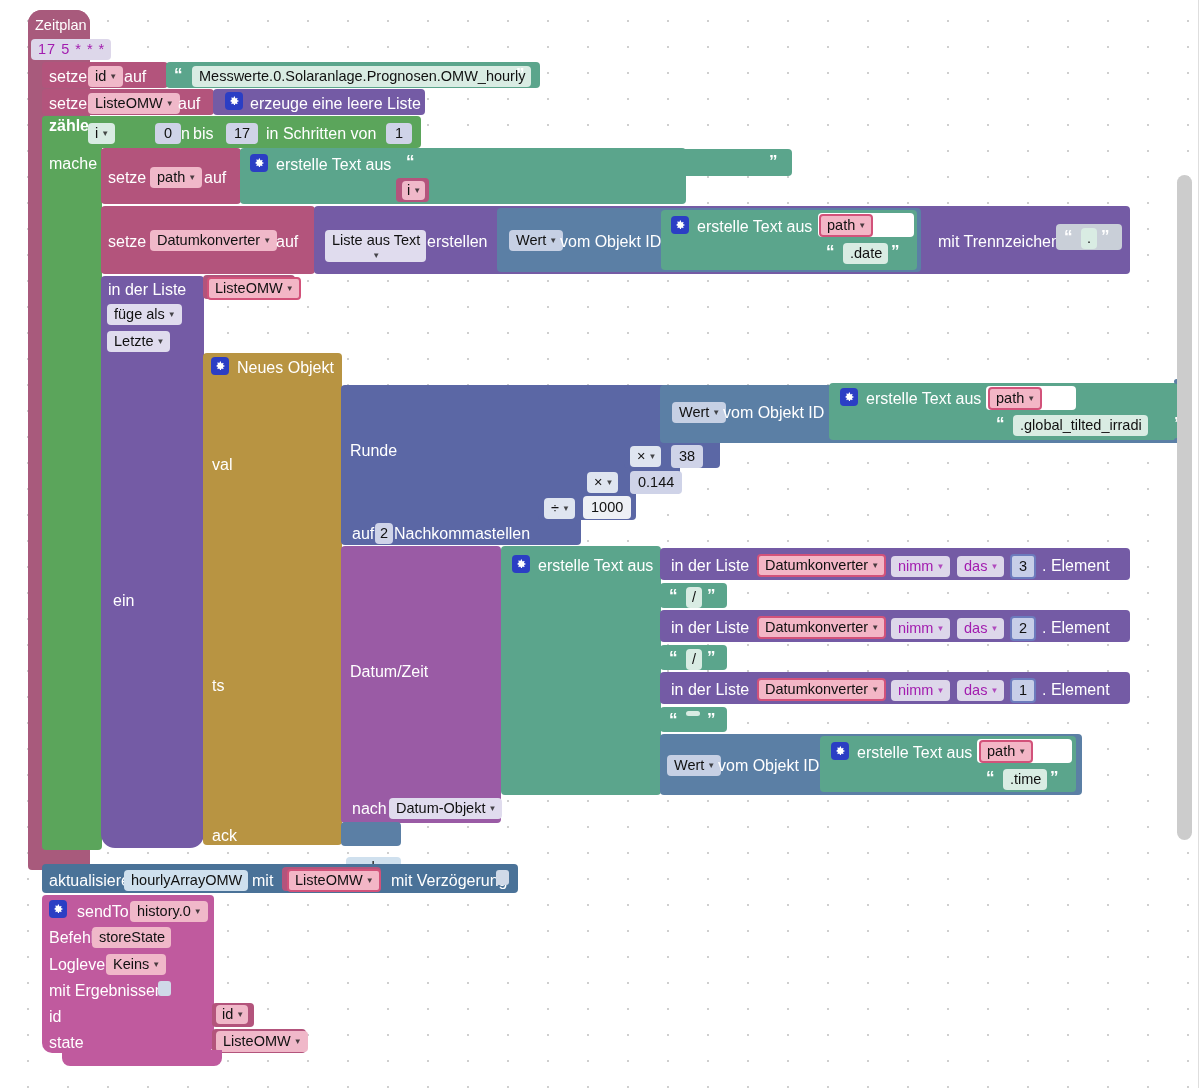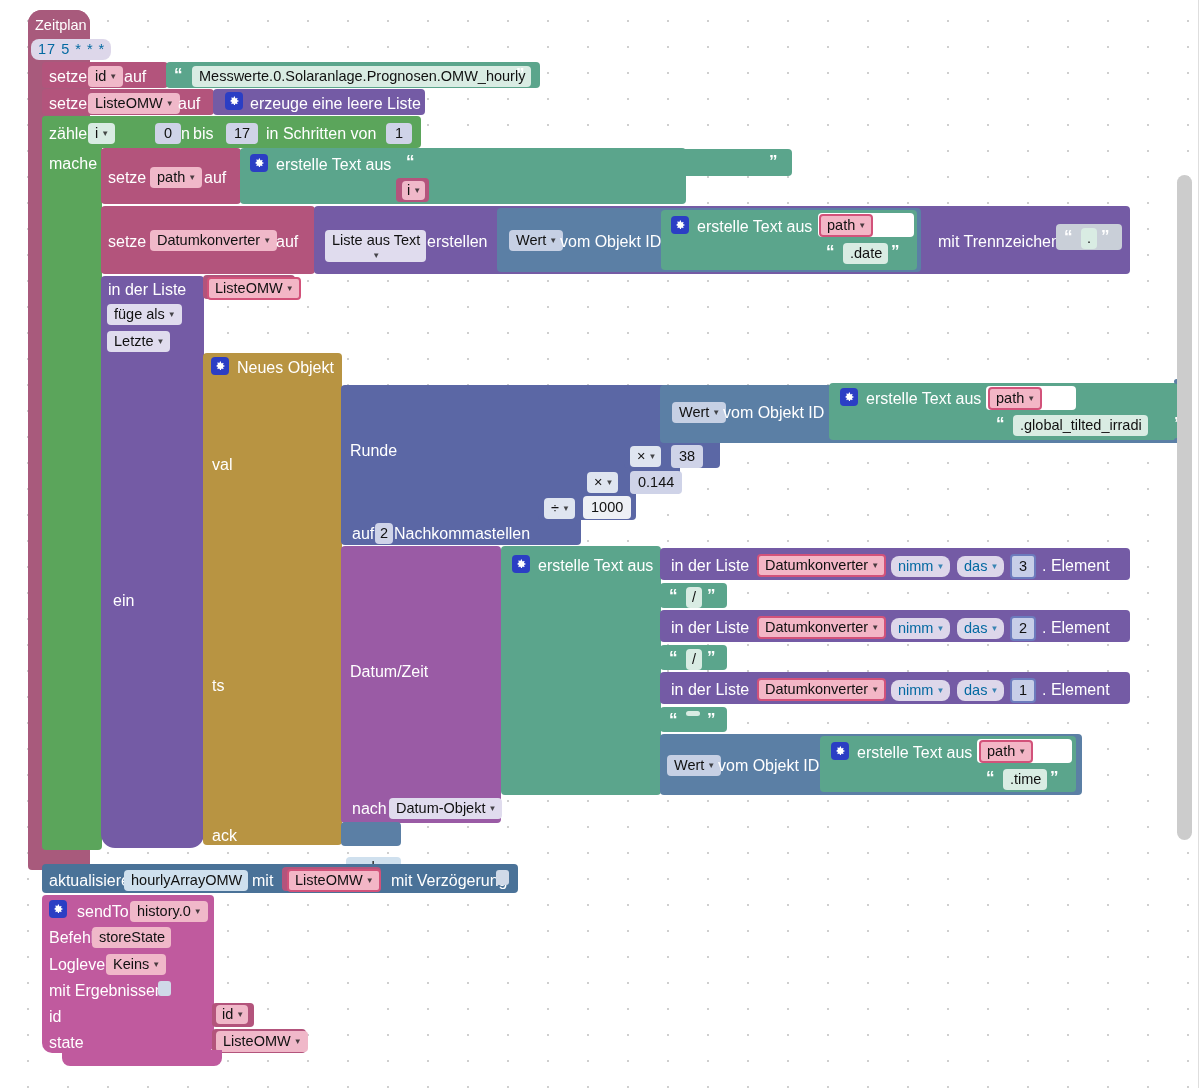--- a/index.html
+++ b/index.html
@@ -42,21 +42,21 @@
     padding: 2px 6px 3px 7px;
     border-radius: 4px;
     font-size: 14.5px;
     color: #1a1a1a;
     white-space: nowrap;
   }
   .field .car { font-size: 8px; line-height:1; opacity:.75; transform: translateY(1px); }
 
   .f-var     { background:#f0b8c9; color:#111; }
   .f-varhl   { background:#f3b6c6; color:#111; border:2px solid #d2527a; padding:1px 5px 2px 6px;}
-  .f-light   { background:#ddd7ea; color:#0369a1;border-radius:8px; }
+  .f-light   { background:#ddd7ea; color:#a21caf; }
   .f-num     { background:#cfd3e8; color:#111; }
   .f-numsel  { background:#c7cee8; color:#111; border:2px solid #6c7bbd; padding:1px 5px 2px 6px;}
   .f-text    { background:#d9ece3; color:#111; }
   .f-greytxt { background:#c6d0e4; color:#111; }
   .f-white   { background:#ffffff; color:#111; min-width:40px; }
   .f-pale    { background:#dfe5f0; color:#111; }
   .f-blue    { background:#cfe0ee; color:#111; }
   .f-drop    { background:#e0dcee; color:#111; }
 
   
@@ -116,21 +116,21 @@
   <div class="blk" style="left:213px; top:89px; width:212px; height:26px; background:#745ba5;"></div>
   <div class="gear" style="position:absolute; left:225px; top:92px;">
     <svg viewBox="0 0 24 24" fill="#ffffff">
         <path d="M12 8a4 4 0 100 8 4 4 0 000-8zm0 6.2A2.2 2.2 0 1114.2 12 2.2 2.2 0 0112 14.2zM21 13v-2l-2.3-.4a6.9 6.9 0 00-.7-1.7l1.3-1.9-1.4-1.4-1.9 1.3a6.9 6.9 0 00-1.7-.7L13.9 3h-2l-.4 2.2a6.9 6.9 0 00-1.7.7L7.9 4.6 6.5 6l1.3 1.9a6.9 6.9 0 00-.7 1.7L5 11v2l2.1.4a6.9 6.9 0 00.7 1.7l-1.3 1.9 1.4 1.4 1.9-1.3a6.9 6.9 0 001.7.7l.4 2.2h2l.4-2.2a6.9 6.9 0 001.7-.7l1.9 1.3 1.4-1.4-1.3-1.9a6.9 6.9 0 00.7-1.7z"></path>
       </svg>
   </div>
   <div class="lbl" style="position:absolute; left:250px; top:95px;">erzeuge eine leere Liste</div>
 
   <div class="blk" style="left:42px; top:116px; width:60px; height:734px; background:#5ba55b;"></div>
   <div class="blk" style="left:42px; top:116px; width:379px; height:32px; background:#5ba55b;"></div>
-  <div class="lbl" style="position:absolute; left:49px; top:125px;">zähle</div>
+  <div class="lbl" style="position:absolute; left:49px; top:117px;font-weight:bold;">zähle</div>
   <div class="field f-text" style="position:absolute; left:88px; top:123px;">
     <span>i</span>
       <span class="car">▼</span>
   </div>
   <div class="lbl" style="position:absolute; left:118px; top:125px;margin-left:46px;">von</div>
   <div class="field f-num" style="position:absolute; left:155px; top:123px; padding:2px 9px 3px 9px;">0</div>
   <div class="lbl" style="position:absolute; left:193px; top:125px;">bis</div>
   <div class="field f-num" style="position:absolute; left:226px; top:123px; padding:2px 8px 3px 8px;">17</div>
   <div class="lbl" style="position:absolute; left:266px; top:125px;">in Schritten von</div>
   <div class="field f-num" style="position:absolute; left:386px; top:123px; padding:2px 9px 3px 9px;">1</div>

